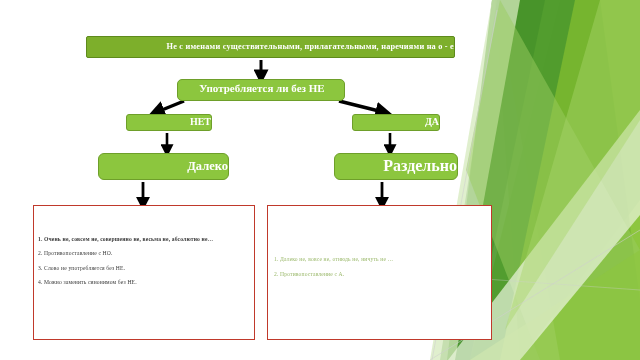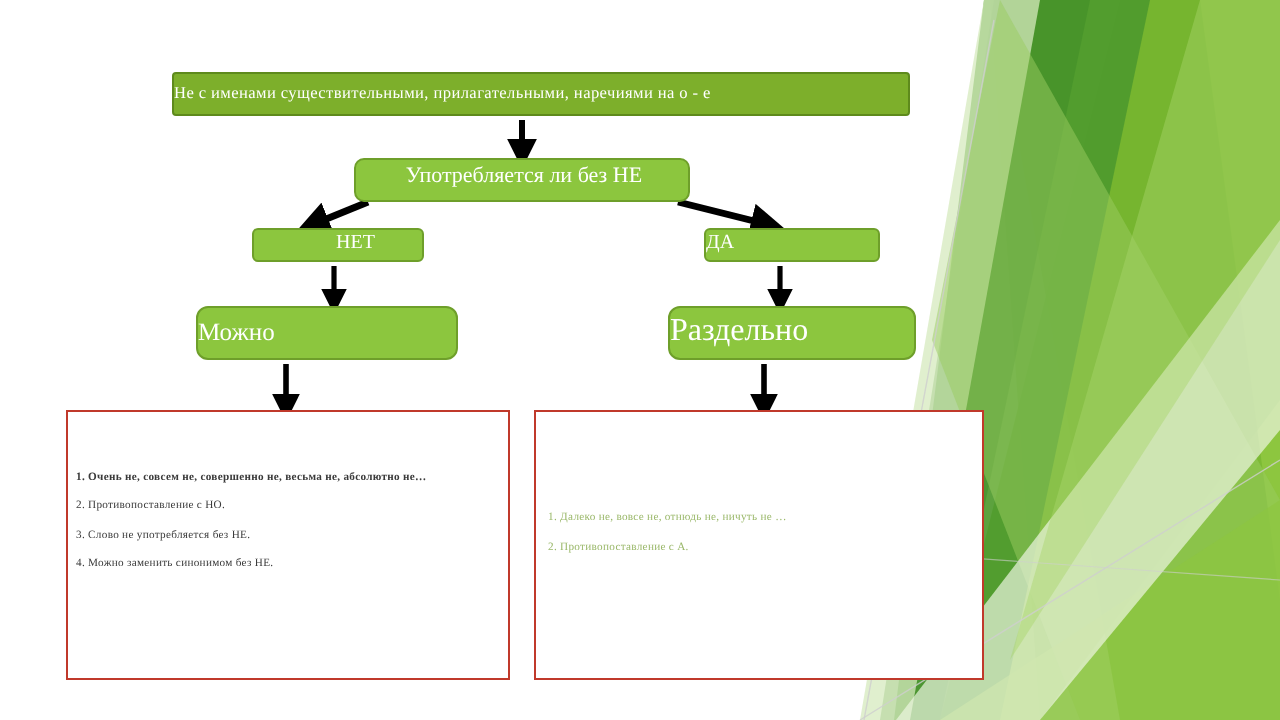--- a/index.html
+++ b/index.html
@@ -25,25 +25,26 @@
     width: 640px; height: 360px;
     pointer-events: none;
   }
 
   
   .node {
     position: absolute;
     box-sizing: border-box;
     display: flex;
     align-items: center;
-    justify-content: flex-start;
+    justify-content: flex-end;
     text-align: center;
     color: #ffffff;
     line-height: 1.05;
     white-space: nowrap;
+    font-weight: bold;
   }
 
   .node-title {
     left: 86px;
     top: 36px;
     width: 369px;
     height: 22px;
     background: #7DAF2B;
     border: 1px solid #5E8A1C;
     border-radius: 2px;
@@ -221,21 +222,21 @@
 
   <div class="node node-no">
     <span>НЕТ</span>
   </div>
 
   <div class="node node-yes">
     <span>ДА</span>
   </div>
 
   <div class="node node-together">
-    <span>Можно</span>
+    <span>Далеко</span>
   </div>
 
   <div class="node node-separate">
     <span>Раздельно</span>
   </div>
 
   <div class="panel panel-left">
     <div class="panel-body">
       <div class="rule-line first">1. Очень не, совсем не, совершенно не, весьма не, абсолютно не…</div>
       <div class="rule-line">2. Противопоставление с НО.</div>

